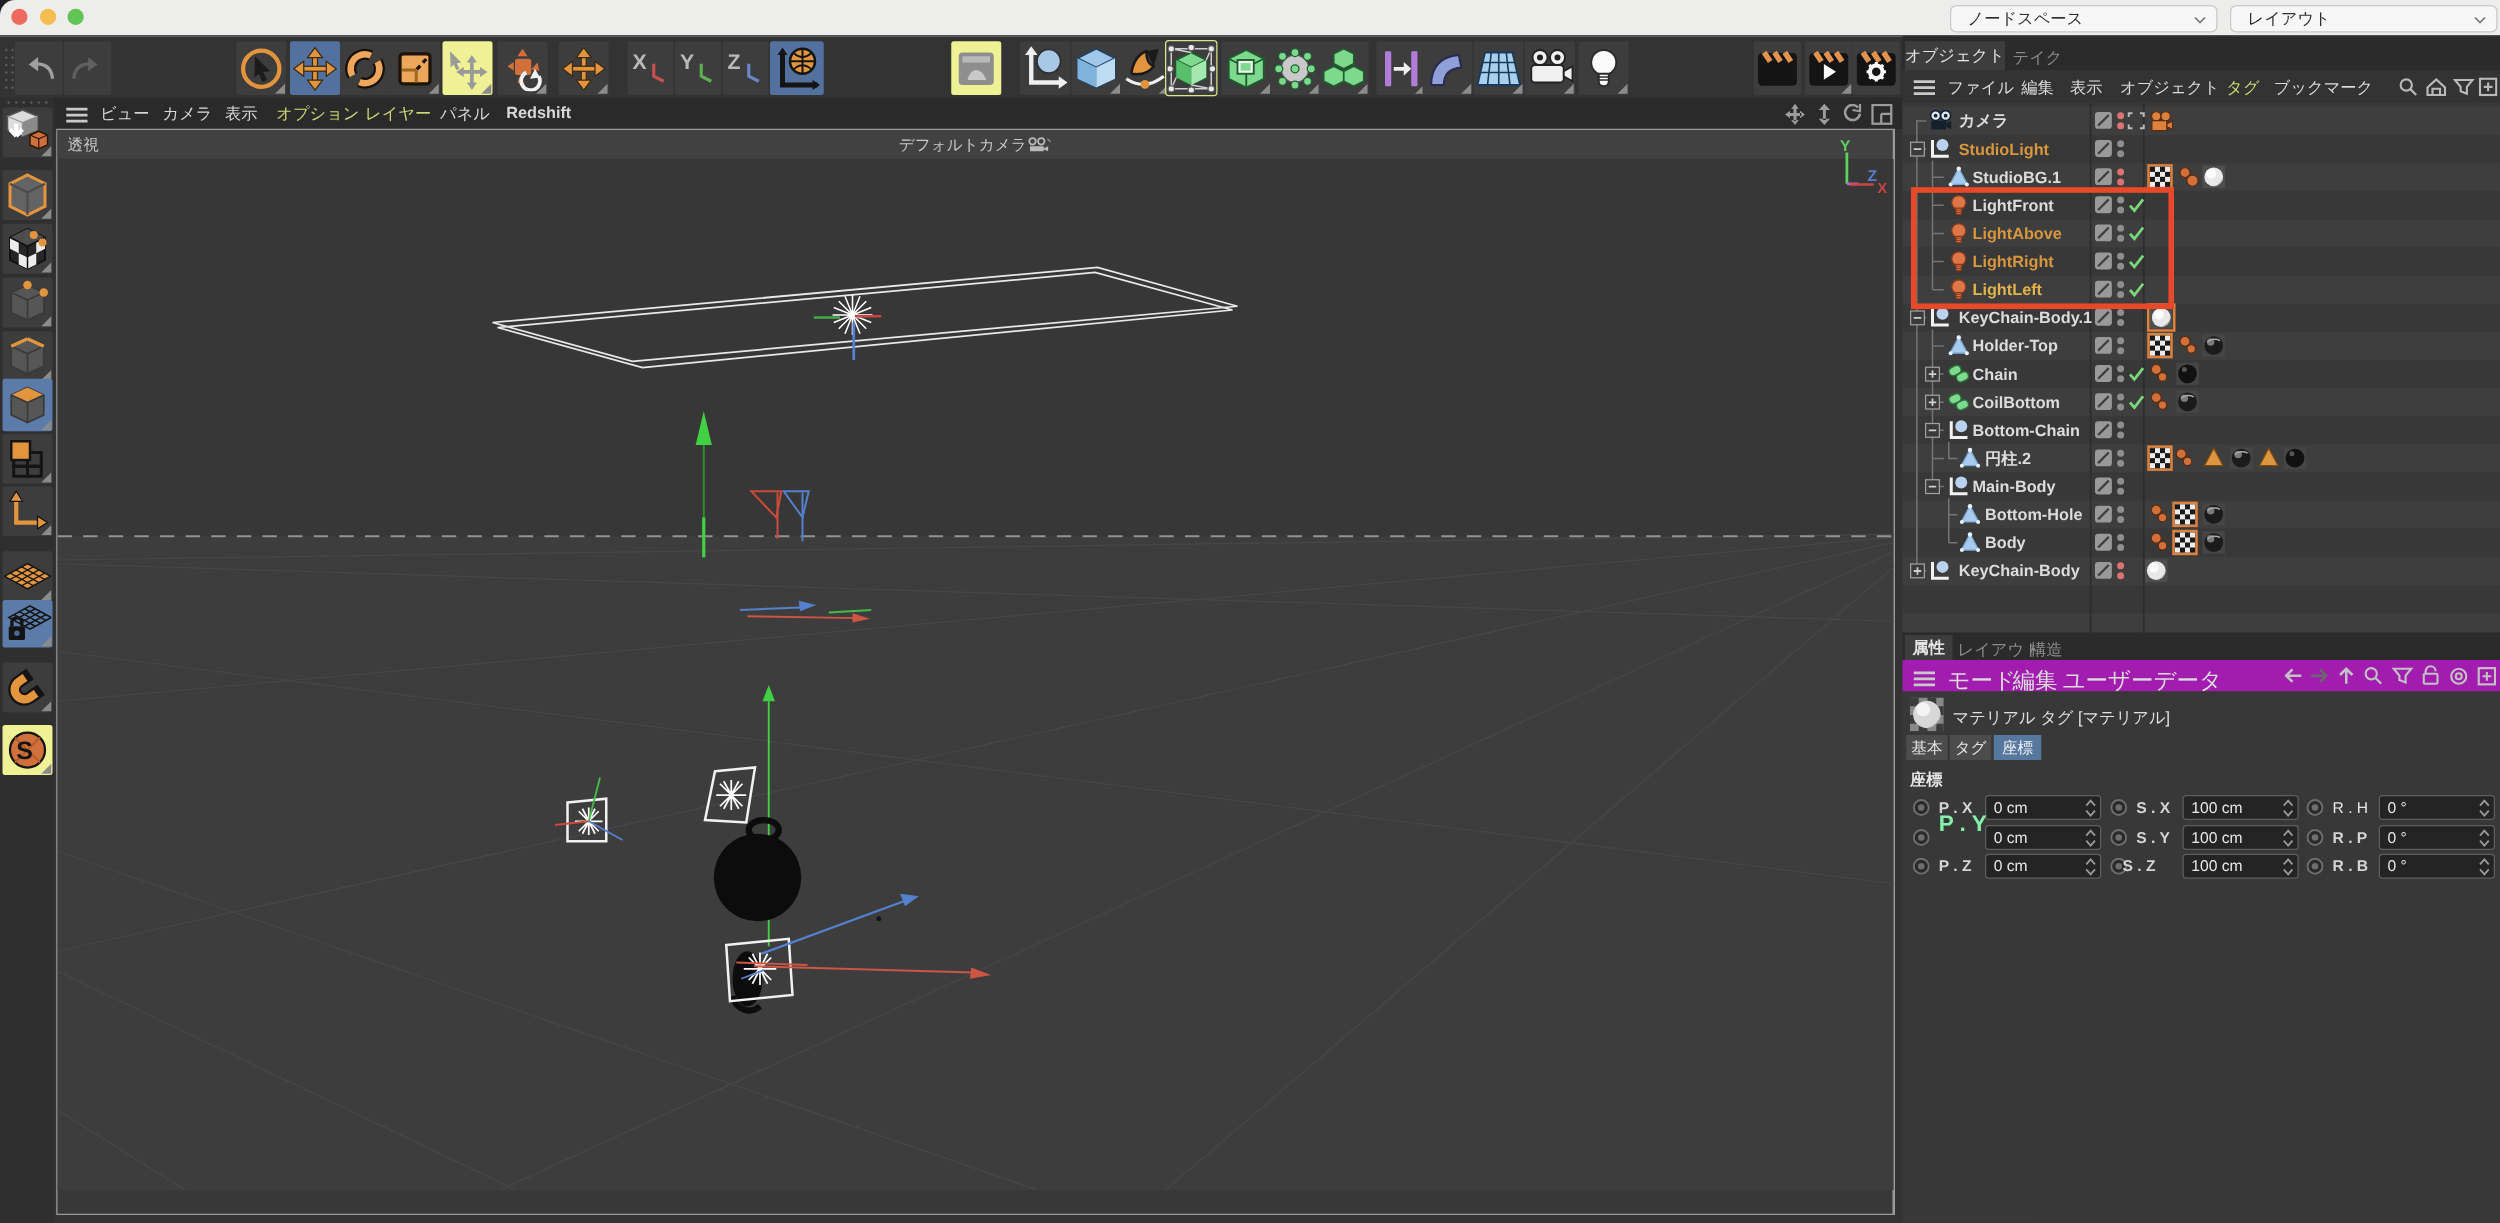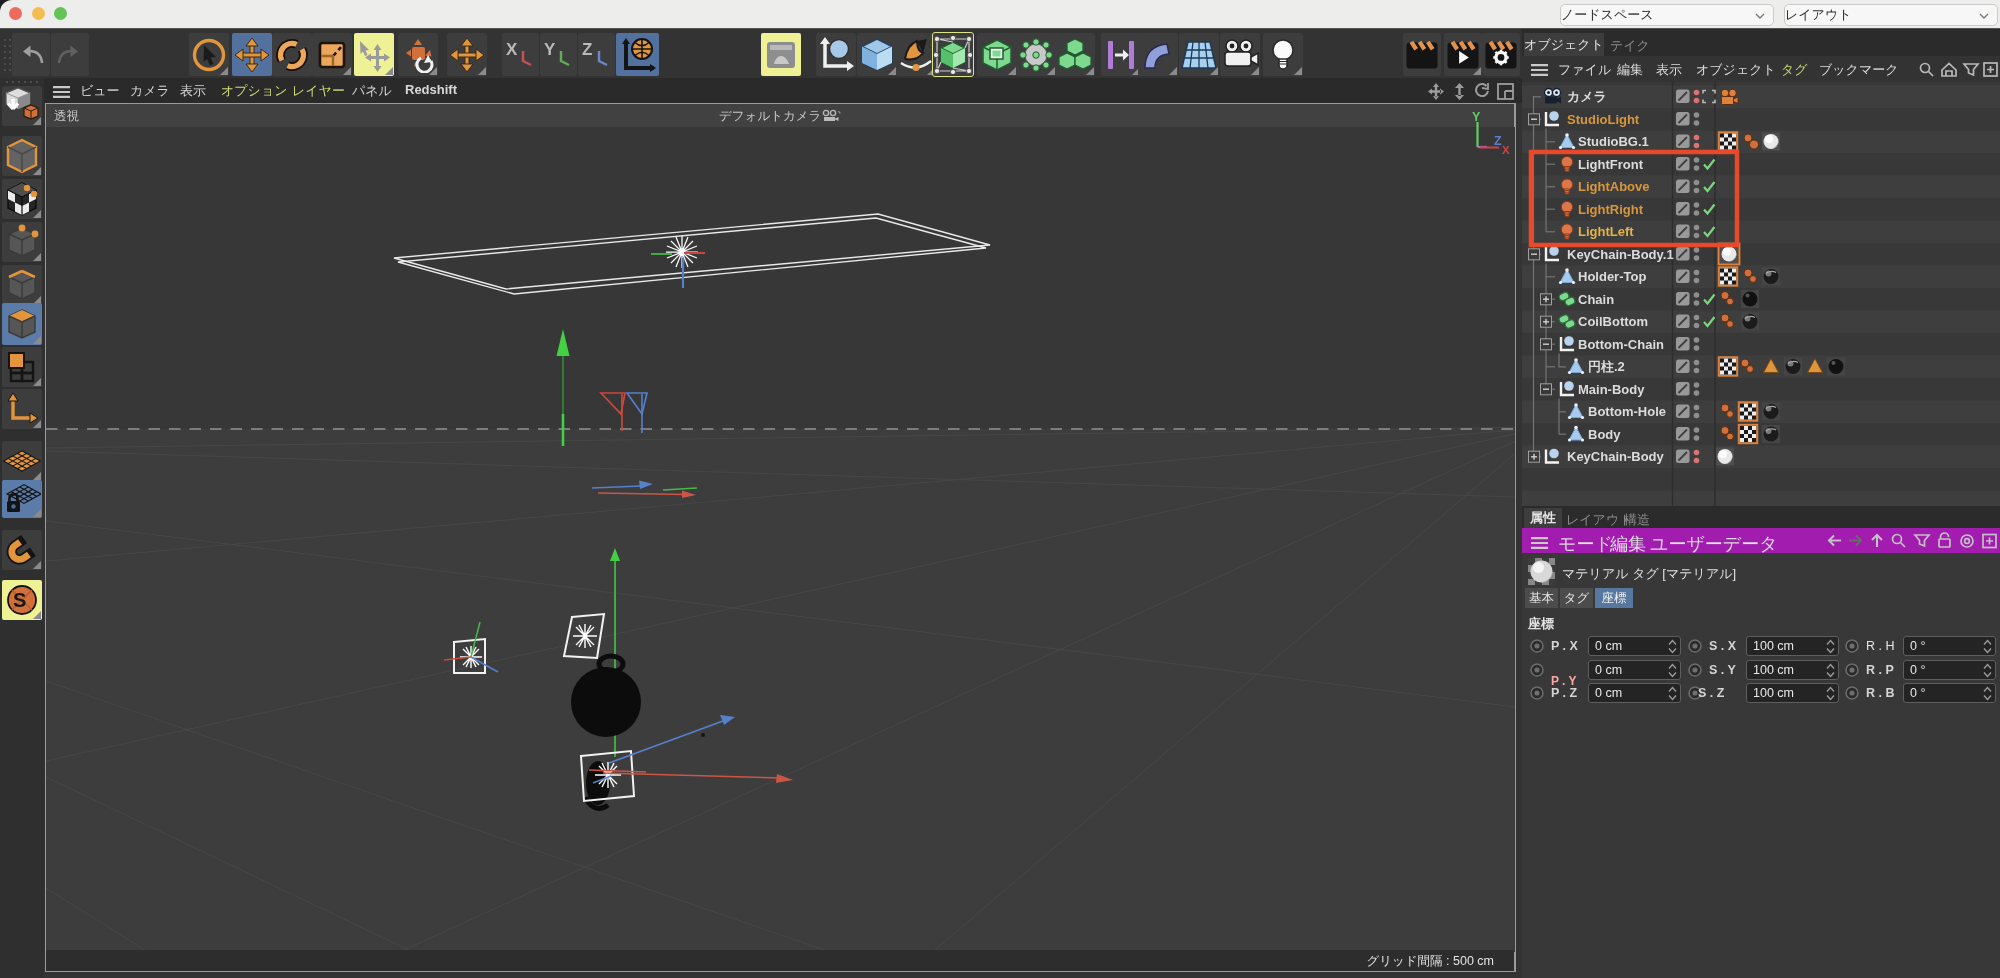--- a/index.html
+++ b/index.html
@@ -1,20 +1,20 @@
 <!DOCTYPE html>
 <html><head><meta charset="utf-8">
 <style>
 *{margin:0;padding:0;box-sizing:border-box}
 html,body{width:2000px;height:978px;overflow:hidden;background:#333;font-family:"Liberation Sans",sans-serif;}
 .abs{position:absolute}
 #titlebar{position:absolute;left:0;top:0;width:2000px;height:29px;background:#ededec;border-bottom:1px solid #515151}
 .tl{position:absolute;top:7px;width:13px;height:13px;border-radius:50%}
 #title{position:absolute;top:5px;left:0;width:2000px;text-align:center;font-size:14px;font-weight:bold;color:#2b2b2b;letter-spacing:0.2px}
-.ddown{position:absolute;top:4px;height:22px;background:#f7f7f7;border:1px solid #c9c9c9;border-radius:5px;font-size:13px;color:#2e2e2e;line-height:20px;padding-left:0}
+.ddown{position:absolute;top:4px;height:22px;background:#f7f7f7;border:1px solid #c9c9c9;border-radius:5px;font-size:13px;color:#2e2e2e;line-height:20px;padding-left:13px}
 #toolbar{position:absolute;left:0;top:30px;width:2000px;height:48px;background:#333333}
 .tbtn{position:absolute;top:3px;width:40px;height:43px;background:#3d3d3d;border-radius:2px}
 .tbtn svg{position:absolute;left:50%;top:50%;transform:translate(-50%,-50%)}
 .tsel{background:#53719e}
 .tyel{background:#eef294}
 .tcorner:after{content:"";position:absolute;right:1px;bottom:1px;border-style:solid;border-width:0 0 8px 8px;border-color:transparent transparent #8b8b8b transparent}
 #leftbar{position:absolute;left:0;top:78px;width:44px;height:900px;background:#2f2f2f}
 .lbtn{position:absolute;left:2px;width:40px;height:40px;background:#3d3d3d;border-radius:2px}
 .lbtn svg{position:absolute;left:50%;top:50%;transform:translate(-50%,-50%)}
 .lbtn.tsel{background:#5b7ca8}
@@ -578,23 +578,20 @@
     <path d="M547 656 L565 649" stroke="#5580cc" stroke-width="1.5"></path>
   </svg></div>
   <svg class="abs" style="left:1421px;top:3px" width="48" height="50" viewBox="0 0 48 50">
       <text x="5" y="14" font-size="12.5" font-weight="bold" fill="#5fd05f">Y</text>
       <path d="M10.5 15 V40" stroke="#5fd05f" stroke-width="2.2"></path>
       <path d="M10.5 40 H20" stroke="#b06ad0" stroke-width="2.2"></path>
       <path d="M13 40.5 H32" stroke="#cc4444" stroke-width="2"></path>
       <text x="27" y="38" font-size="12.5" font-weight="bold" fill="#5580cc">Z</text>
       <text x="35" y="47" font-size="11.5" font-weight="bold" fill="#cc4444">X</text>
     </svg>
-  <div id="vpbottom">
-      <span style="position:absolute;right:20px;top:3px">グリッド間隔 : 500 cm</span>
-    </div>
 </div>
 
 <div id="rightpanel">
   <div id="omtabs">
     <div class="abs" style="left:2px;top:4px;width:80px;height:23px;background:#3d3d3d;color:#e4e4e4;font-size:13px;text-align:center;line-height:23px">オブジェクト</div>
     <div class="abs" style="left:88px;top:8px;color:#8a8a8a;font-size:13px">テイク</div>
   </div>
   <div id="ommenu">
     <span class="abs" style="left:8px;top:7px"><svg width="19" height="14" viewBox="0 0 19 14">
           <path d="M1 2.2 H18 M1 7 H18 M1 11.8 H18" stroke="#c9c9c9" stroke-width="2.2"></path>
@@ -1164,21 +1161,21 @@
       </svg>
 <span class="abs" style="left:344px;top:133px;color:#e5e5e5;font-size:12.5px;font-weight:normal">R . H</span>
 <div class="abs" style="left:381px;top:130px;width:93px;height:20px;background:#242424;border:1px solid #5e5e5e;border-radius:3px;color:#e8e8e8;font-size:12.5px;line-height:18px;padding-left:6px">0 °<svg class="abs" style="right:3px;top:2px" width="9" height="15" viewBox="0 0 9 15">
           <path d="M1 5.5 L4.5 1.5 L8 5.5 M1 9.5 L4.5 13.5 L8 9.5" fill="none" stroke="#9a9a9a" stroke-width="1.4"></path>
         </svg></div>
 <svg class="abs" style="left:7px;top:155.5px" width="16" height="16">
         <circle cx="8" cy="8" r="7" fill="#2a2a2a"></circle>
         <circle cx="8" cy="8" r="6" fill="none" stroke="#6e6e6e" stroke-width="1.6"></circle>
         <circle cx="8" cy="8" r="2.6" fill="#6e6e6e"></circle>
       </svg>
-<span class="abs" style="left:29px;top:168px;color:#fca5a5;font-size:12px;font-weight:bold">P . Y</span>
+<span class="abs" style="left:29px;top:143px;color:#86efac;font-size:18px;font-weight:bold">P . Y</span>
 <div class="abs" style="left:66px;top:153.5px;width:93px;height:20px;background:#242424;border:1px solid #5e5e5e;border-radius:3px;color:#e8e8e8;font-size:12.5px;line-height:18px;padding-left:6px">0 cm<svg class="abs" style="right:3px;top:2px" width="9" height="15" viewBox="0 0 9 15">
           <path d="M1 5.5 L4.5 1.5 L8 5.5 M1 9.5 L4.5 13.5 L8 9.5" fill="none" stroke="#9a9a9a" stroke-width="1.4"></path>
         </svg></div>
 <svg class="abs" style="left:165px;top:155.5px" width="16" height="16">
         <circle cx="8" cy="8" r="7" fill="#2a2a2a"></circle>
         <circle cx="8" cy="8" r="6" fill="none" stroke="#6e6e6e" stroke-width="1.6"></circle>
         <circle cx="8" cy="8" r="2.6" fill="#6e6e6e"></circle>
       </svg>
 <span class="abs" style="left:187px;top:156.5px;color:#d4d4d4;font-size:12.5px;font-weight:bold">S . Y</span>
 <div class="abs" style="left:224px;top:153.5px;width:93px;height:20px;background:#242424;border:1px solid #5e5e5e;border-radius:3px;color:#e8e8e8;font-size:12.5px;line-height:18px;padding-left:6px">100 cm<svg class="abs" style="right:3px;top:2px" width="9" height="15" viewBox="0 0 9 15">

